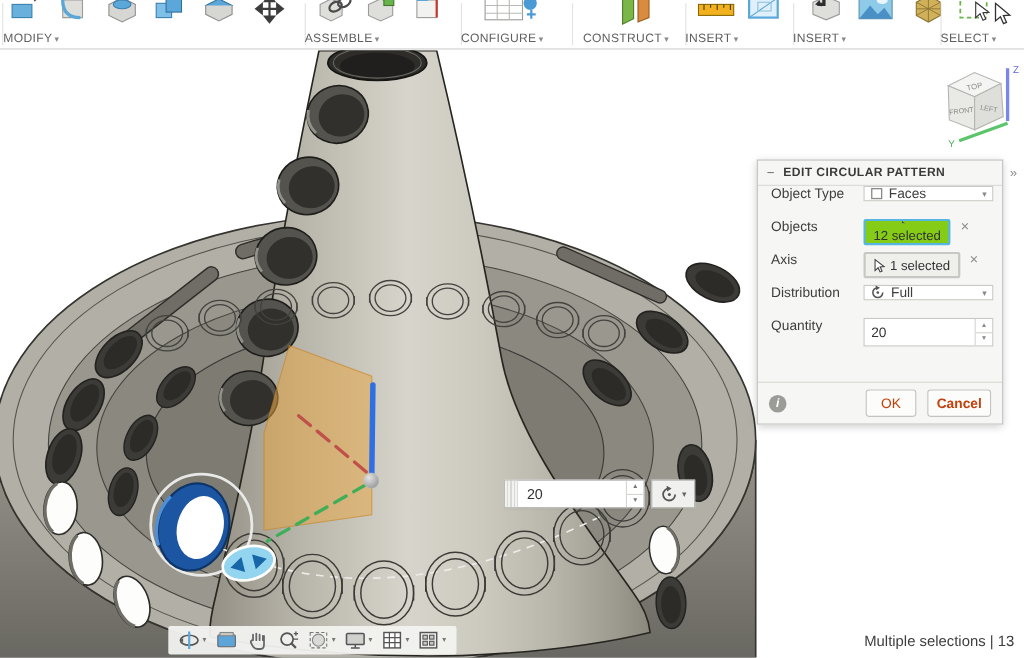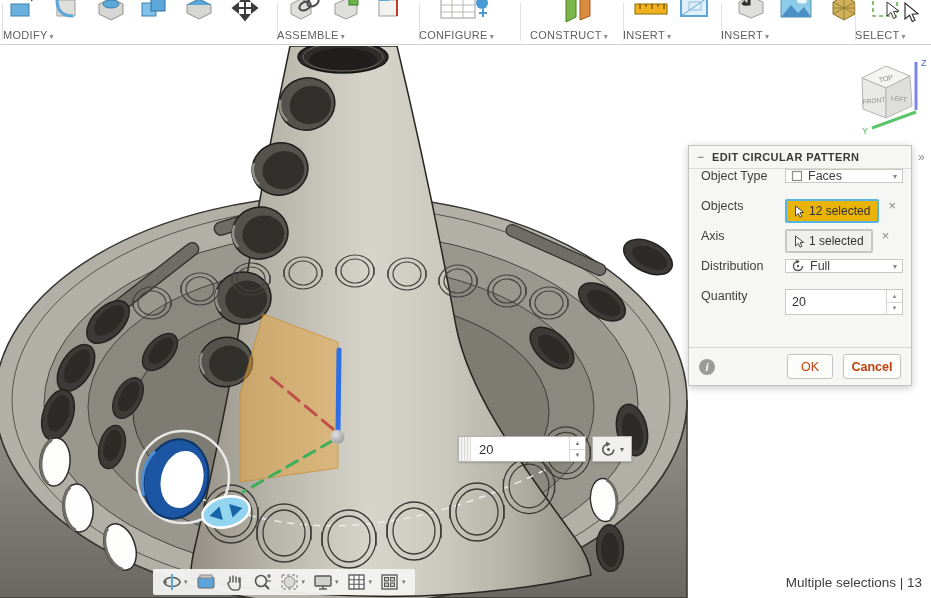--- a/index.html
+++ b/index.html
@@ -43,21 +43,21 @@
   .dialog{position:absolute;left:688px;top:99px;width:224px;height:241px;background:rgba(246,246,244,.98);border:1px solid #c2c2bf;box-shadow:0 2px 8px rgba(0,0,0,.22);font-size:12.5px;color:#3e3e3e;}
   .dlg-head{height:23px;display:flex;align-items:center;padding:0 8px;border-bottom:1px solid #dcdad5;}
   .dlg-collapse{color:#666;font-size:12px;margin-right:8px;cursor:pointer;}
   .dlg-title{font-size:11px;font-weight:bold;color:#3a3a3a;letter-spacing:.4px;}
   .dlg-expand{position:absolute;left:229px;top:4px;color:#8a8a8a;font-size:12px;cursor:pointer;}
   .row{height:30px;display:flex;align-items:flex-start;padding-left:12px;}
   .row .lbl{width:84px;flex:0 0 84px;}
   .ctl{width:118px;height:14px;background:#fff;border:1px solid #c8c8c5;display:flex;align-items:center;padding:0 5px;gap:5px;cursor:pointer;}
   .ctl .caret{margin-left:auto;font-size:8px;color:#888;}
   .chip{height:24px;display:flex;align-items:center;gap:4px;padding:0 7px;border-radius:2px;font-size:12px;color:#333;cursor:pointer;}
-  .chip.active{background:#eab308;border:2px solid #56b6e3;}
+  .chip.active{background:#84cc16;border:2px solid #56b6e3;flex-direction:column;}
   .chip.idle{background:#efefec;border:2px solid #c7c7c3;}
   .xbtn{margin-left:9px;color:#8a8a8a;font-size:13px;cursor:pointer;line-height:1;}
   .checkbox{width:13px;height:13px;background:#fff;border:1px solid #bdbdba;cursor:pointer;}
   .numctl{width:118px;height:26px;background:#fff;border:1px solid #c8c8c5;display:flex;align-items:stretch;}
   .numctl input{flex:1;border:0;outline:0;font-size:12.5px;color:#333;padding-left:6px;min-width:0;background:transparent;}
   .numspin{width:16px;border-left:1px solid #d5d5d2;display:flex;flex-direction:column;}
   .numspin div{flex:1;display:flex;align-items:center;justify-content:center;font-size:6px;color:#888;cursor:pointer;}
   .numspin div:first-child{border-bottom:1px solid #d5d5d2;}
   .dlg-foot{position:absolute;left:0;right:0;bottom:0;height:38px;border-top:1px solid #d8d6d1;display:flex;align-items:center;padding:0 10px;}
   .info{width:16px;height:16px;border-radius:50%;background:#9b9b98;color:#fff;font-size:11px;font-weight:bold;display:flex;align-items:center;justify-content:center;font-style:italic;}

